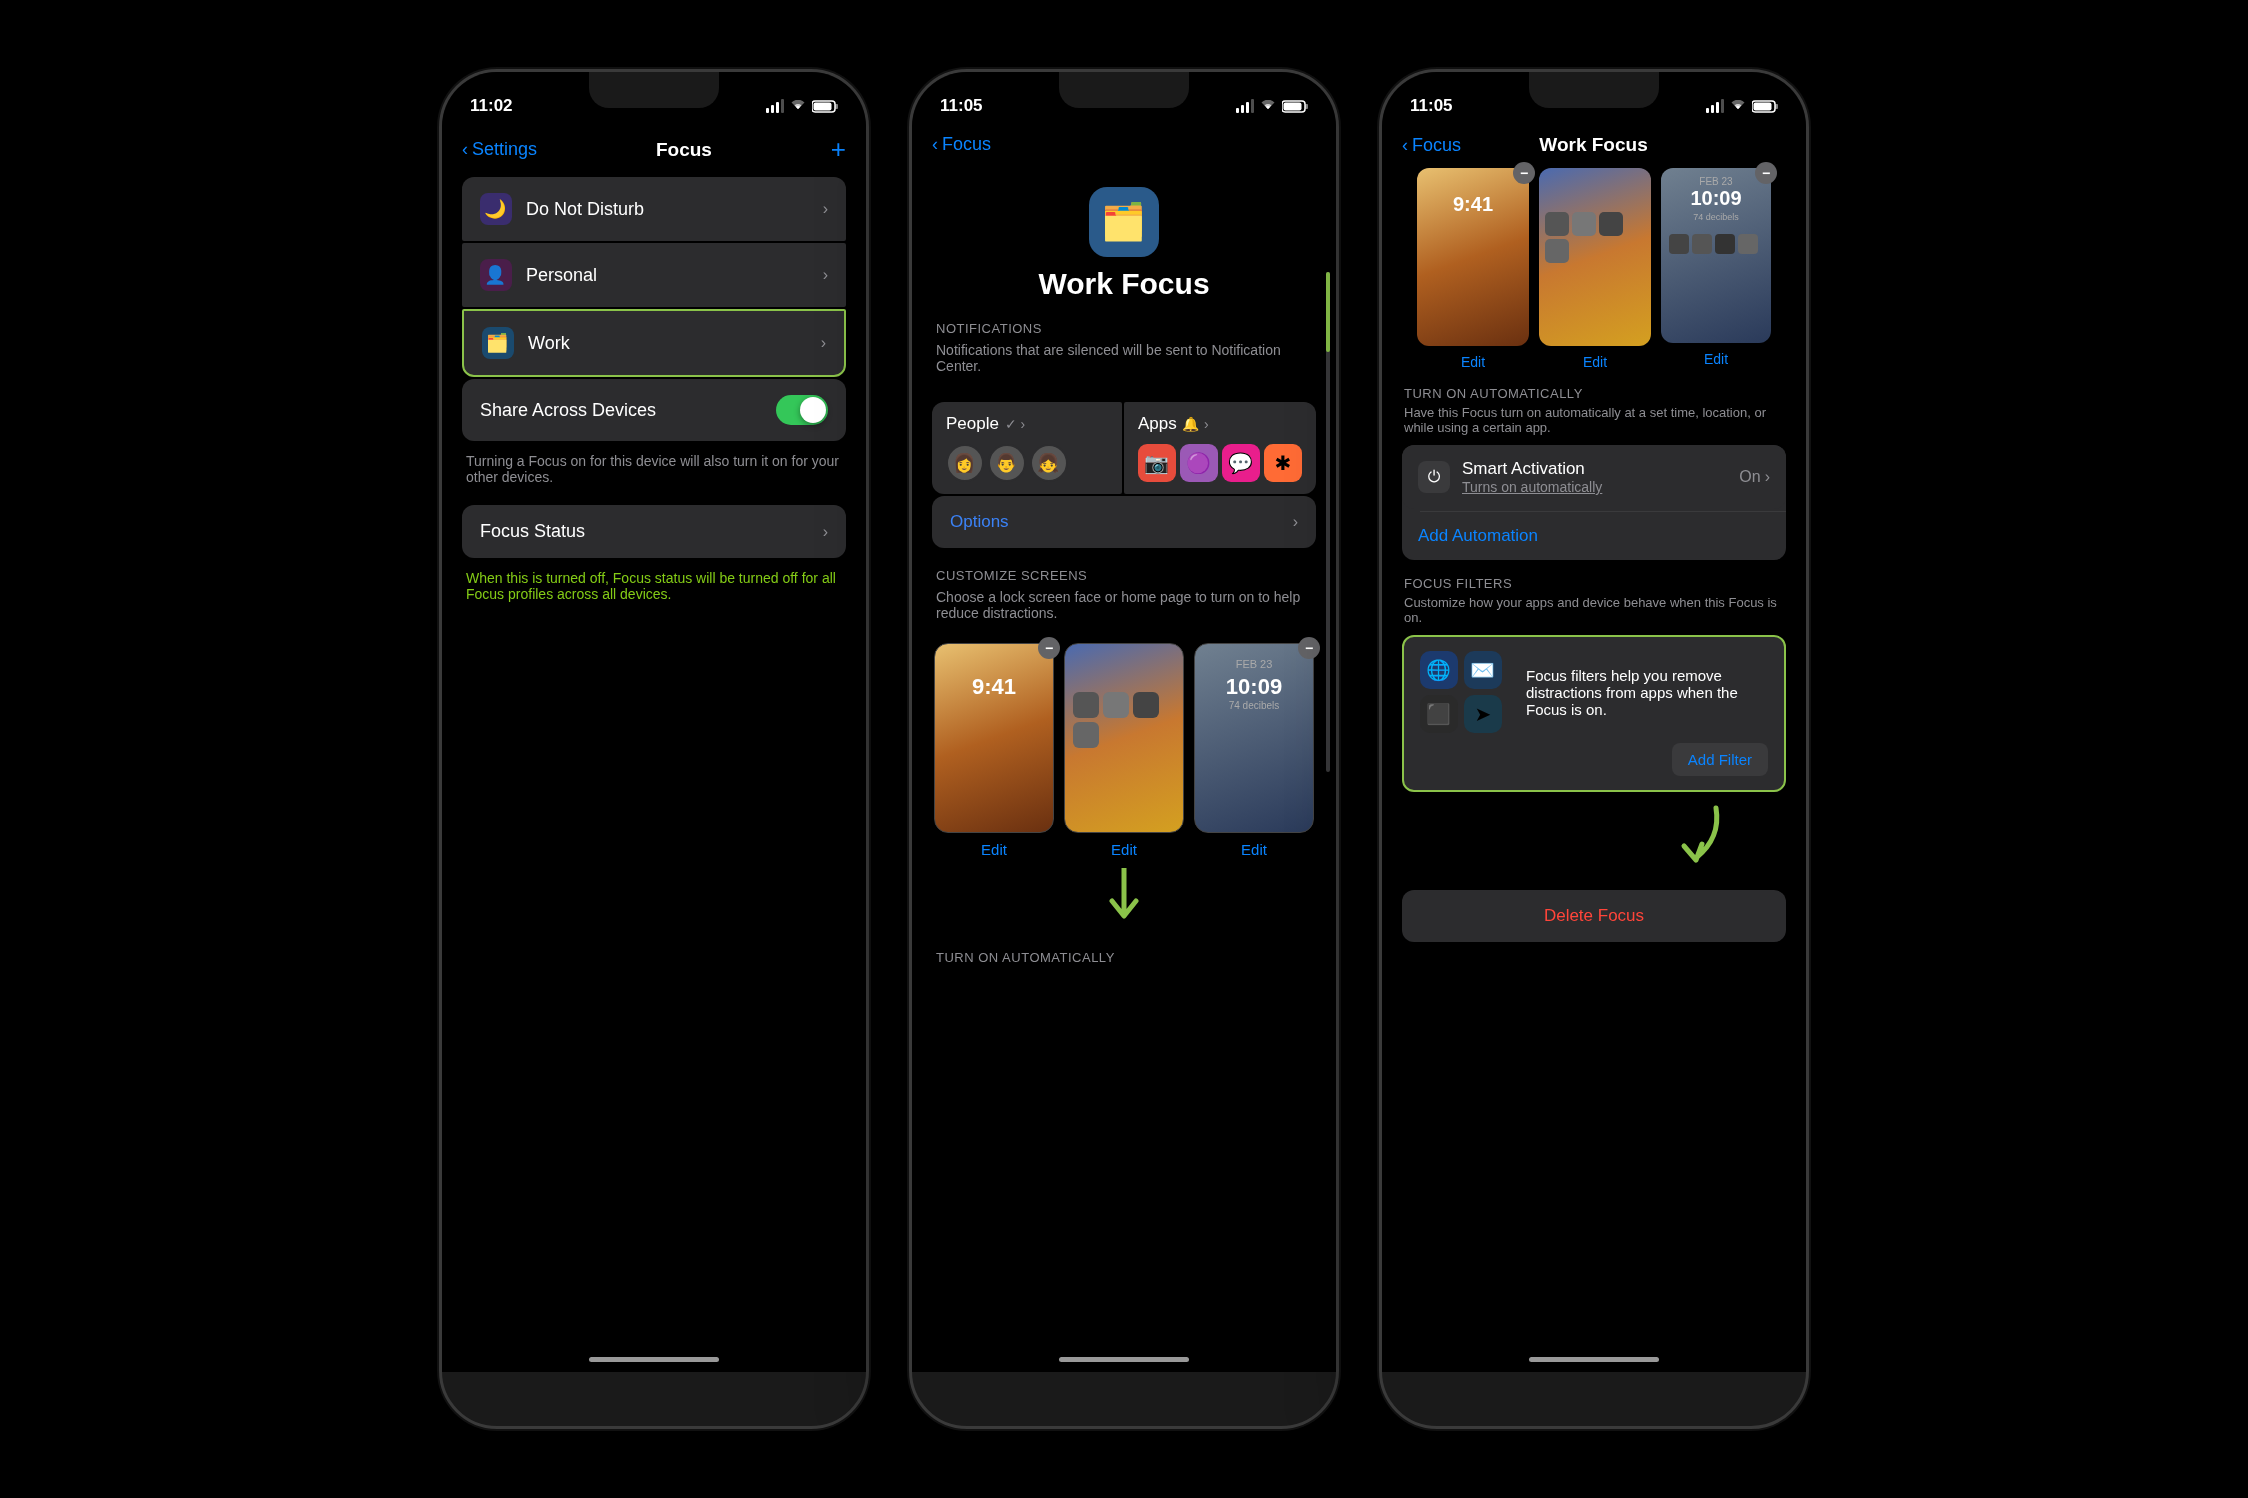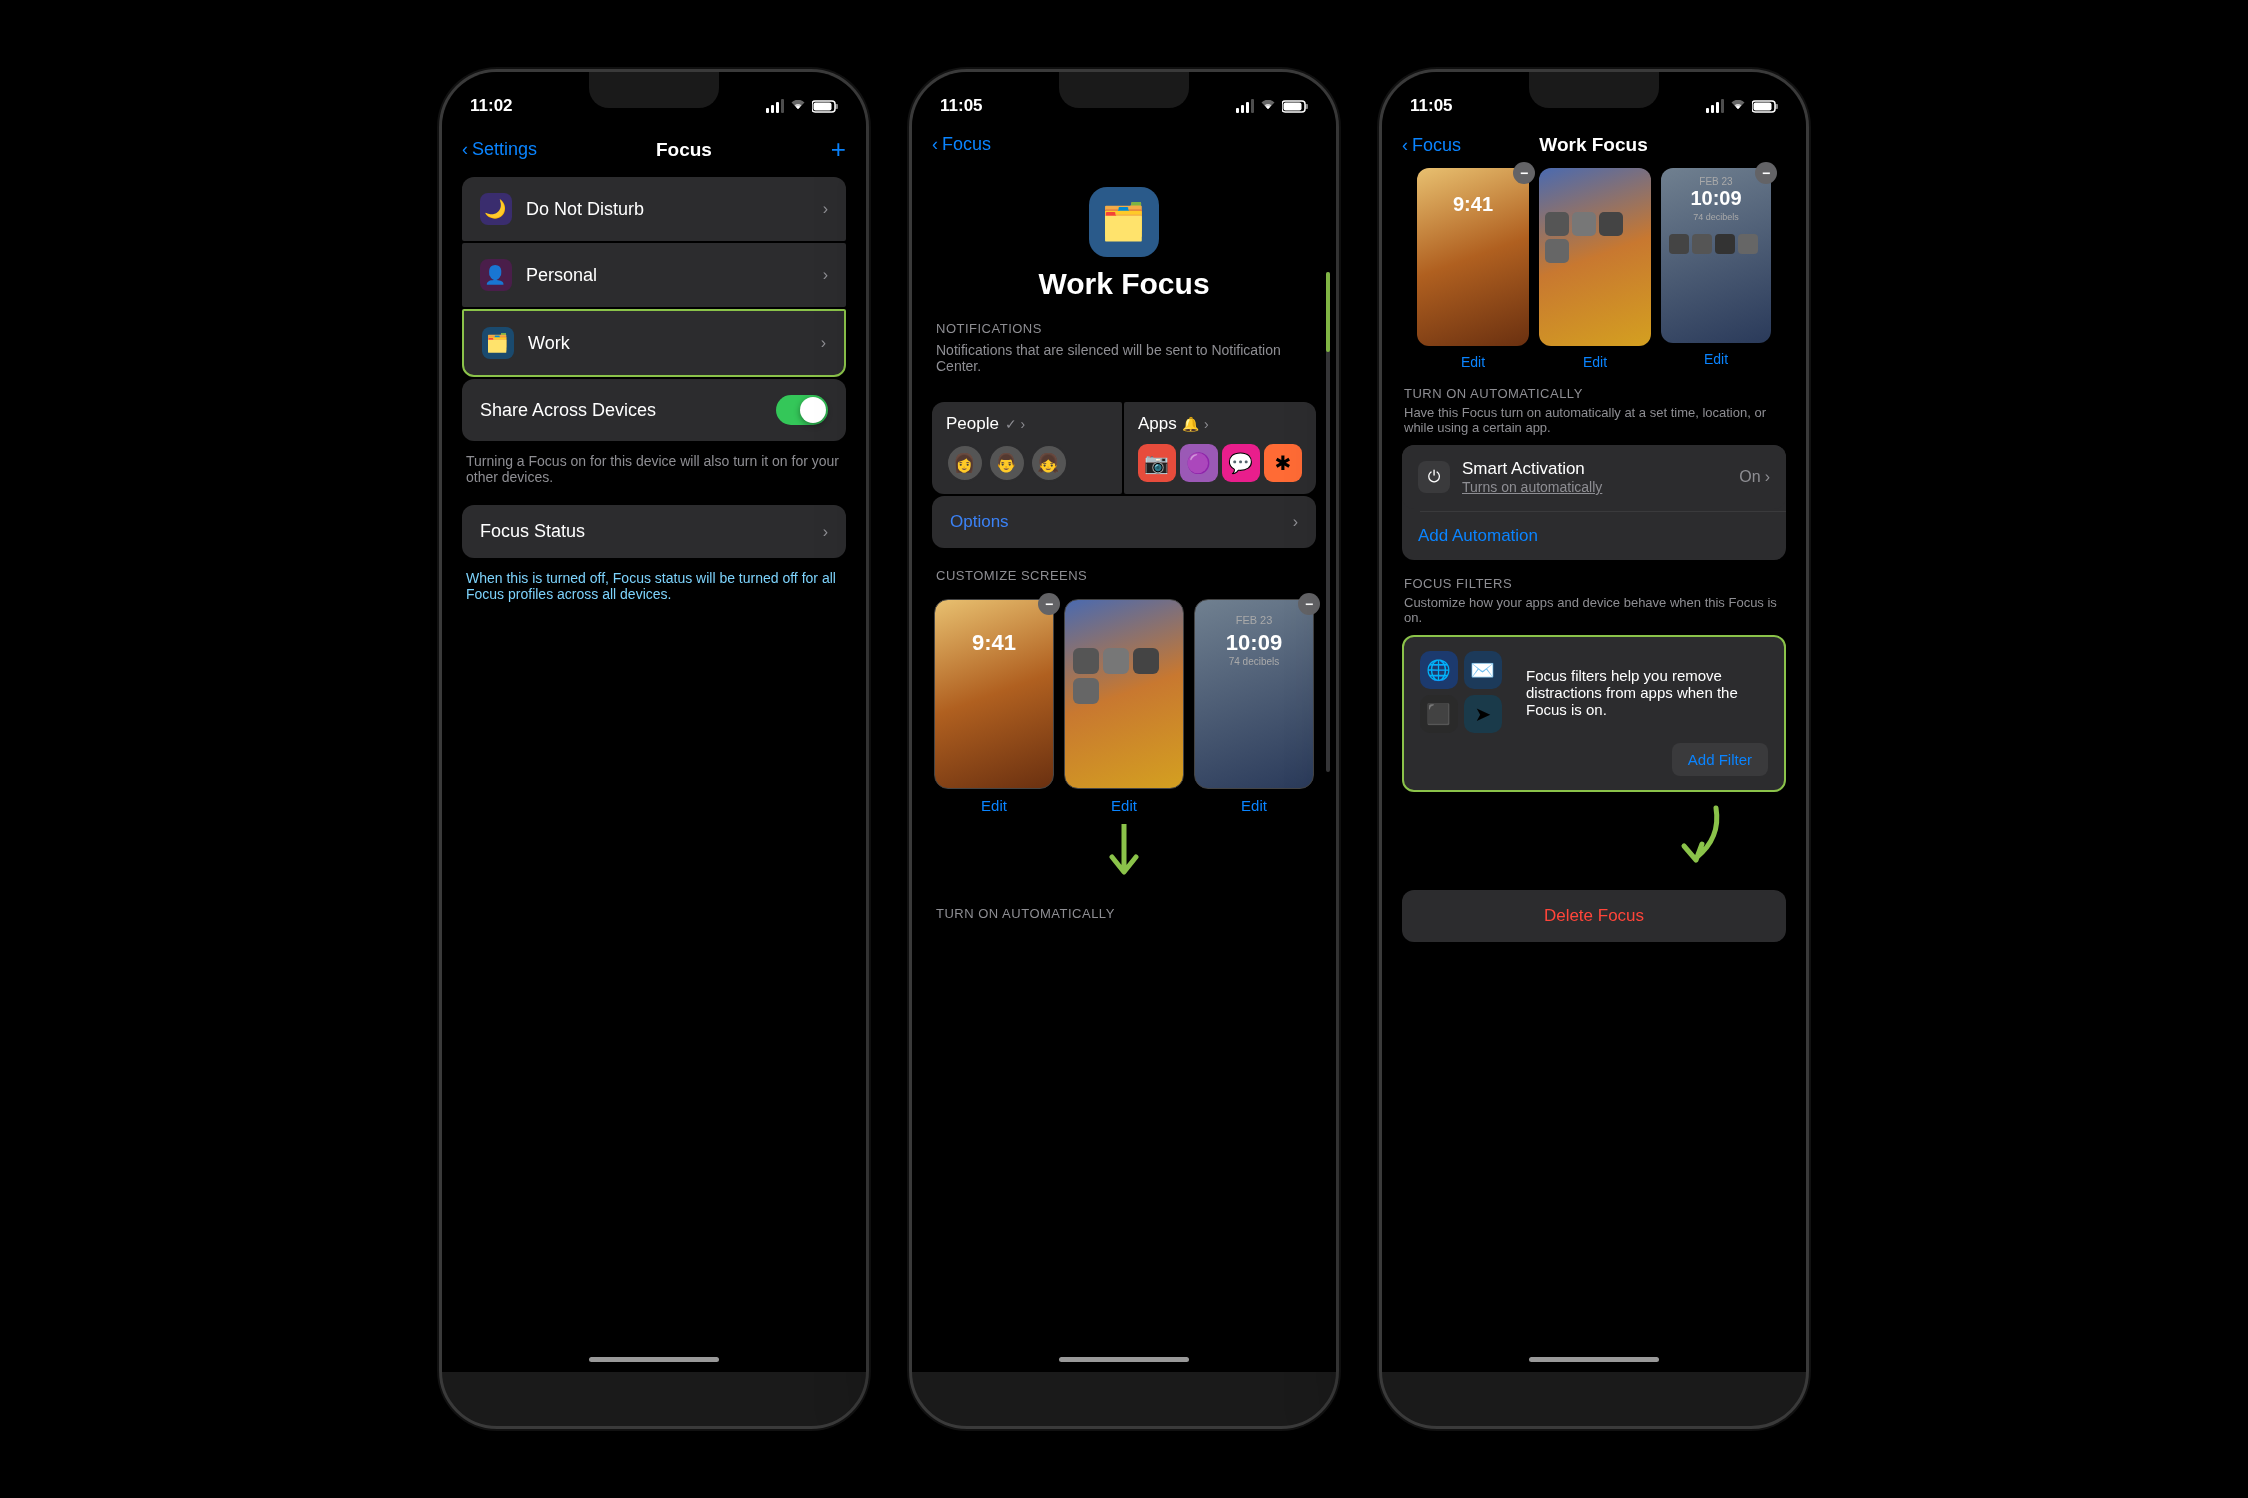--- a/index.html
+++ b/index.html
@@ -188,21 +188,21 @@
     .focus-status-row {
       display: flex;
       align-items: center;
       justify-content: space-between;
       background: #2c2c2e;
       padding: 16px 18px;
       border-radius: 12px;
       margin-bottom: 4px;
     }
     .status-desc {
-      color: #7dd3fc;
+      color: #84cc16;
       font-size: 14px;
       padding: 8px 4px;
     }
     
     .home-indicator {
       position: absolute;
       bottom: 10px;
       left: 50%;
       transform: translateX(-50%);
       width: 130px;
@@ -754,20 +754,21 @@
             </div>
           </div>
         </div>
 
         <div class="options-row">
           <span class="options-label">Options</span>
           <span class="chevron">›</span>
         </div>
 
         <div class="p2-section-header">CUSTOMIZE SCREENS</div>
+        <div class="p2-section-desc">Choose a lock screen face or home page to turn on to help reduce distractions.</div>
 
         <div class="screens-preview">
           <div style="position:relative;">
             <div class="screen-thumb screen-thumb-lock">
               <div class="screen-time">9:41</div>
             </div>
             <div class="minus-btn">−</div>
             <div class="screen-edit">Edit</div>
           </div>
           <div style="position:relative;">

